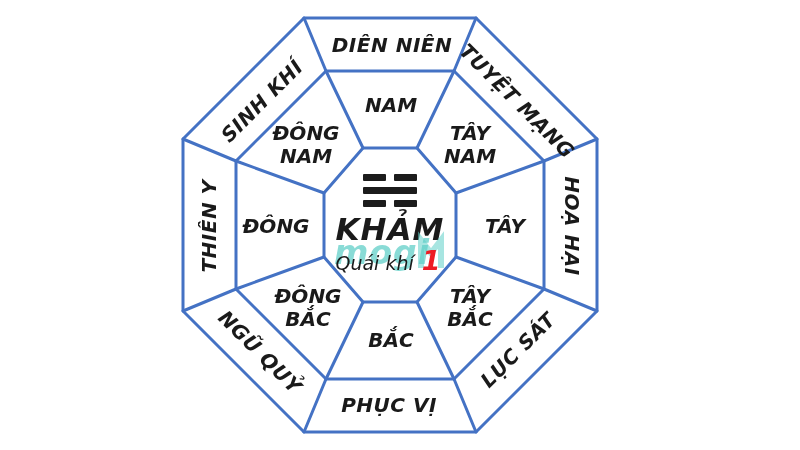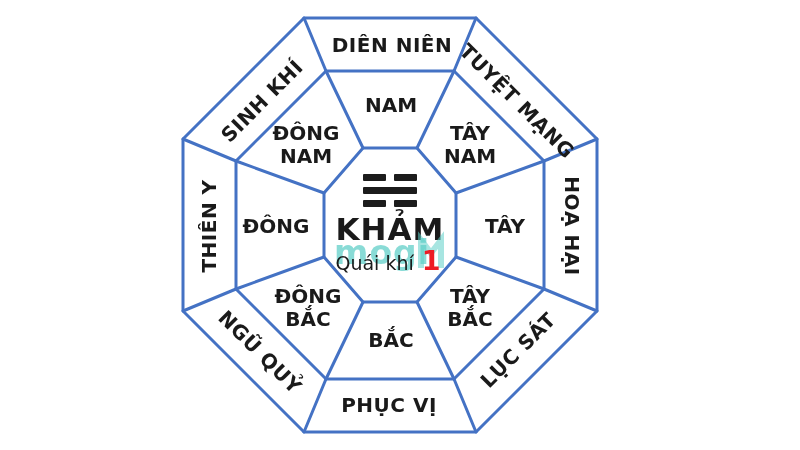--- a/index.html
+++ b/index.html
@@ -7,20 +7,21 @@
     padding: 0;
     background: #ffffff;
   }
   .stage {
     position: relative;
     width: 800px;
     height: 450px;
     background: #ffffff;
     overflow: hidden;
     font-family: "DejaVu Sans", "Liberation Sans", sans-serif;
+    font-style: italic;
   }
   svg text {
     font-family: "DejaVu Sans", "Liberation Sans", sans-serif;
     fill: #1a1a1a;
   }
   .oct {
     fill: none;
     stroke: #4472c4;
     stroke-width: 3;
     stroke-linejoin: round;

